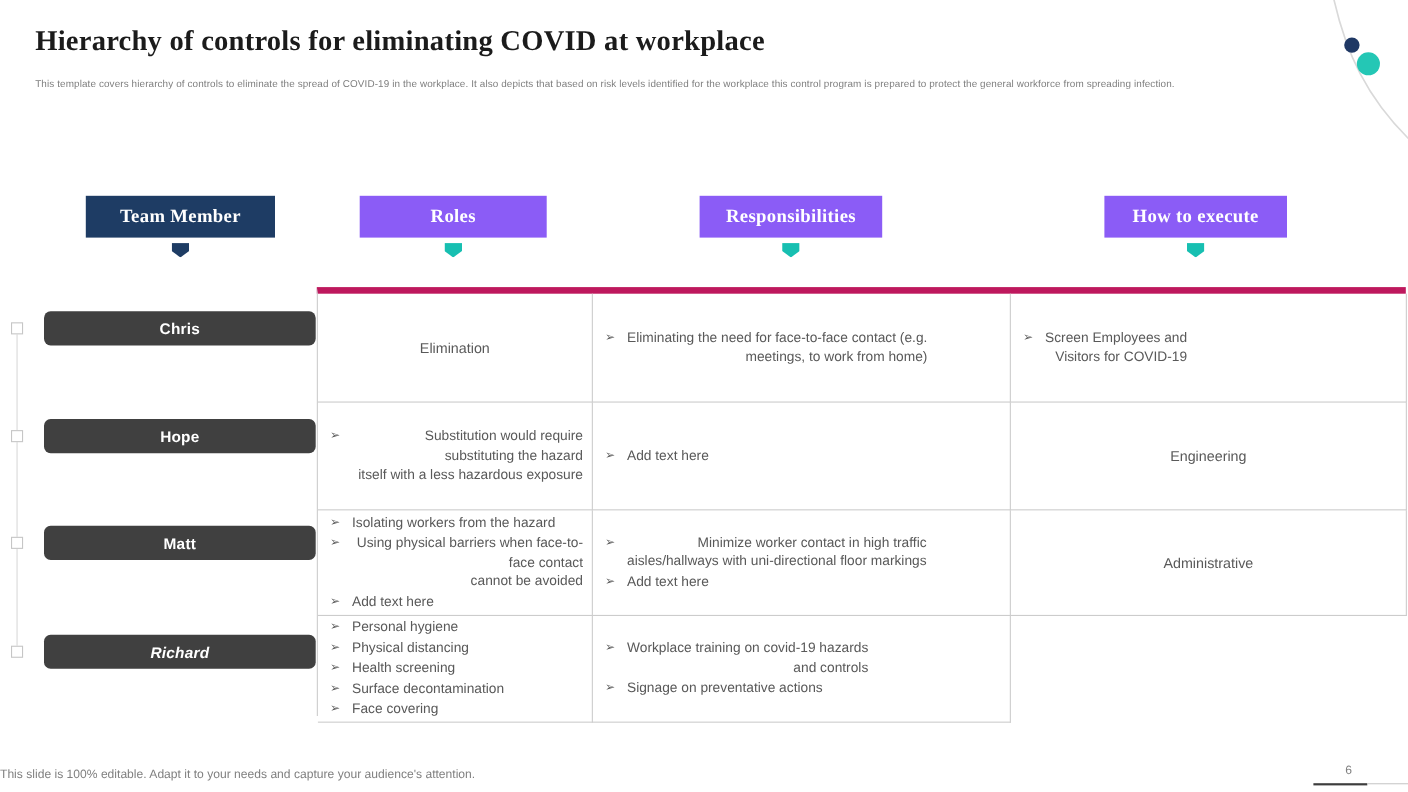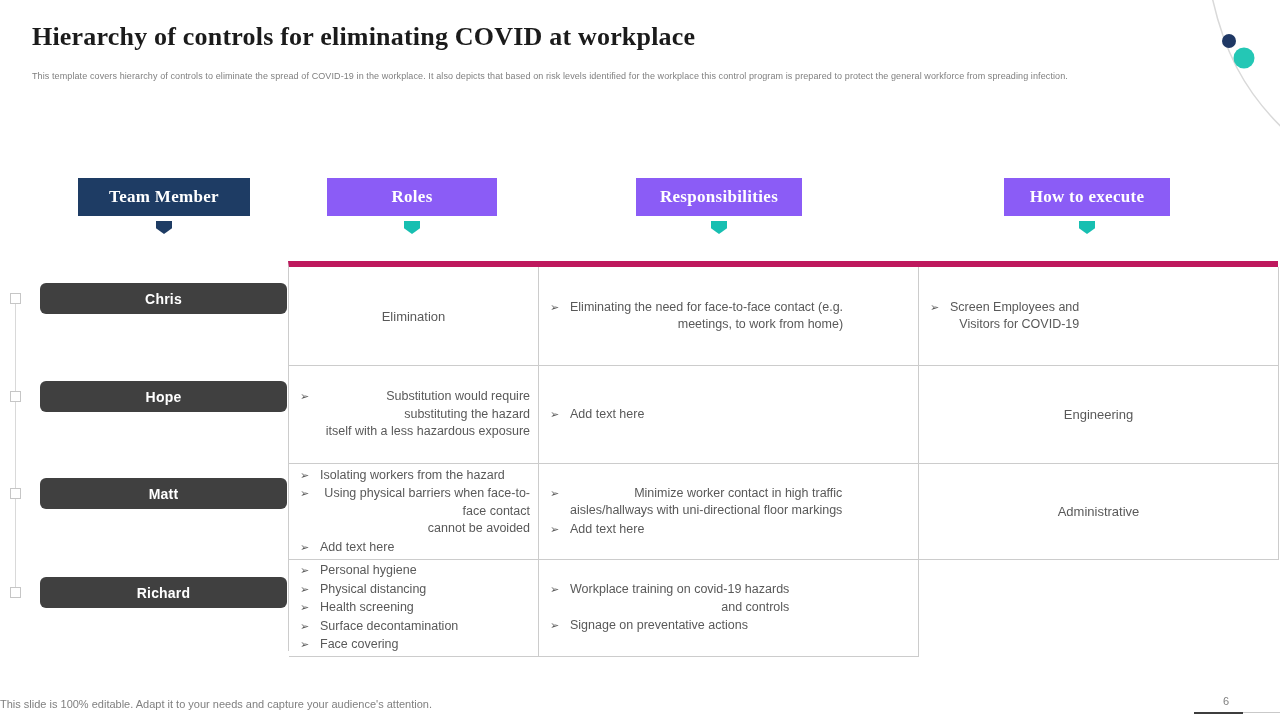--- a/index.html
+++ b/index.html
@@ -119,21 +119,21 @@
 
   <div class="member-btn" style="top:283px;">
       <span>Chris</span>
     </div>
   <div class="member-btn" style="top:381px;">
       <span>Hope</span>
     </div>
   <div class="member-btn" style="top:478px;">
       <span>Matt</span>
     </div>
-  <div class="member-btn" style="top:577px;">
+  <div class="member-btn" style="top:577px;font-style:italic;">
       <span>Richard</span>
     </div>
 
   <div class="grid">
 
     <div class="cell role">
       <span>Elimination</span>
     </div>
     <div class="cell list">
       <div class="bullet">

